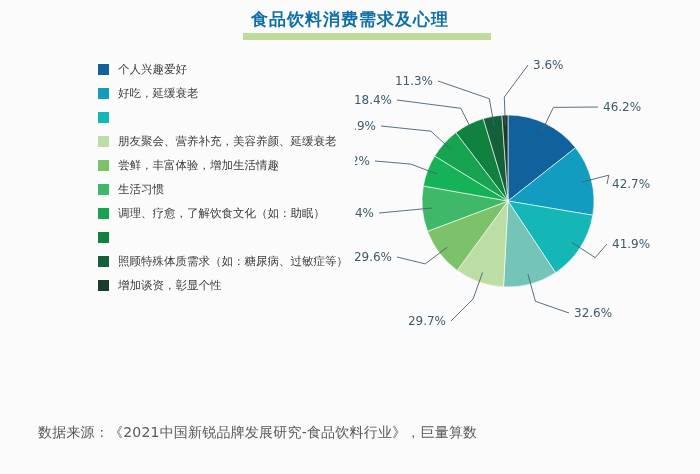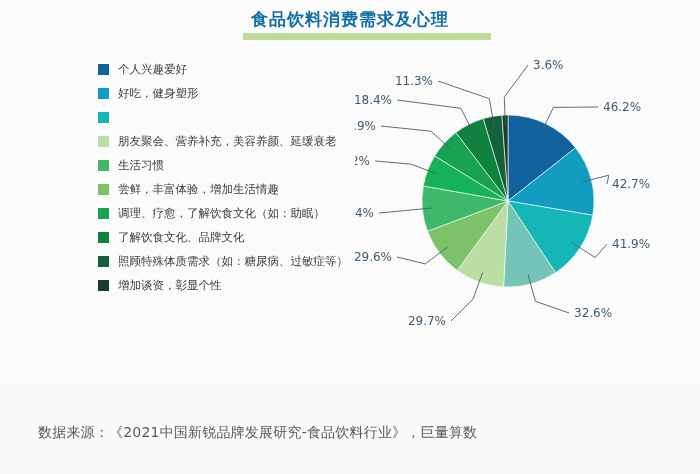--- a/index.html
+++ b/index.html
@@ -113,44 +113,43 @@
   </div>
   <div class="title-underline"></div>
 
   <div class="legend" id="legend">
       <div class="legend-item">
         <span class="legend-swatch" style="background: rgb(16, 97, 156);"></span>
         <span class="legend-label">个人兴趣爱好</span>
       </div>
       <div class="legend-item">
         <span class="legend-swatch" style="background: rgb(18, 157, 192);"></span>
-        <span class="legend-label">好吃，健身塑形</span>
+        <span class="legend-label">好吃，延缓衰老</span>
       </div>
       <div class="legend-item">
         <span class="legend-swatch" style="background: rgb(20, 182, 182);"></span>
       </div>
       <div class="legend-item">
         <span class="legend-swatch" style="background: rgb(188, 221, 163);"></span>
         <span class="legend-label">朋友聚会、营养补充，美容养颜、延缓衰老</span>
       </div>
       <div class="legend-item">
+        <span class="legend-swatch" style="background: rgb(124, 194, 104);"></span>
+        <span class="legend-label">尝鲜，丰富体验，增加生活情趣</span>
+      </div>
+      <div class="legend-item">
         <span class="legend-swatch" style="background: rgb(63, 184, 106);"></span>
         <span class="legend-label">生活习惯</span>
       </div>
       <div class="legend-item">
-        <span class="legend-swatch" style="background: rgb(124, 194, 104);"></span>
-        <span class="legend-label">尝鲜，丰富体验，增加生活情趣</span>
-      </div>
-      <div class="legend-item">
         <span class="legend-swatch" style="background: rgb(24, 163, 81);"></span>
         <span class="legend-label">调理、疗愈，了解饮食文化（如：助眠）</span>
       </div>
       <div class="legend-item">
         <span class="legend-swatch" style="background: rgb(15, 130, 64);"></span>
-        <span class="legend-label">了解饮食文化、品牌文化</span>
       </div>
       <div class="legend-item">
         <span class="legend-swatch" style="background: rgb(19, 96, 58);"></span>
         <span class="legend-label">照顾特殊体质需求（如：糖尿病、过敏症等）</span>
       </div>
       <div class="legend-item">
         <span class="legend-swatch" style="background: rgb(27, 60, 45);"></span>
         <span class="legend-label">增加谈资，彰显个性</span>
       </div>
     </div>

